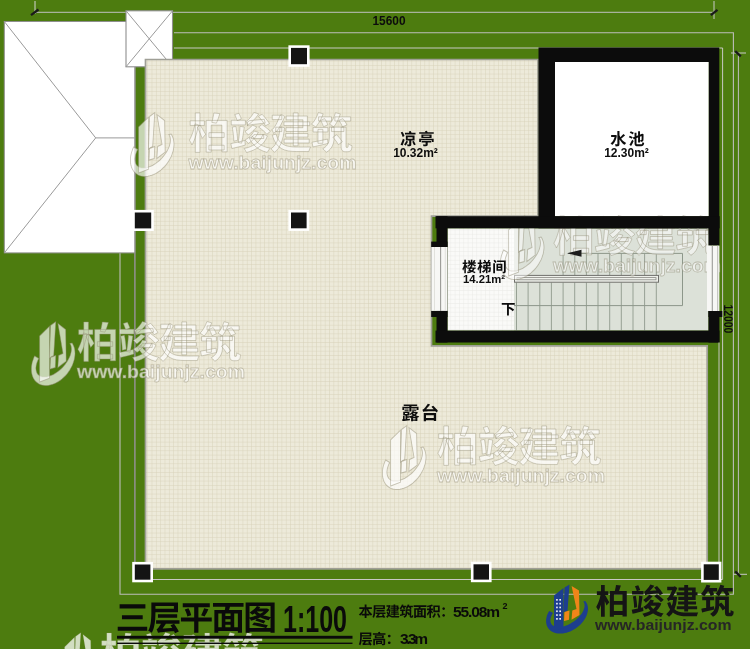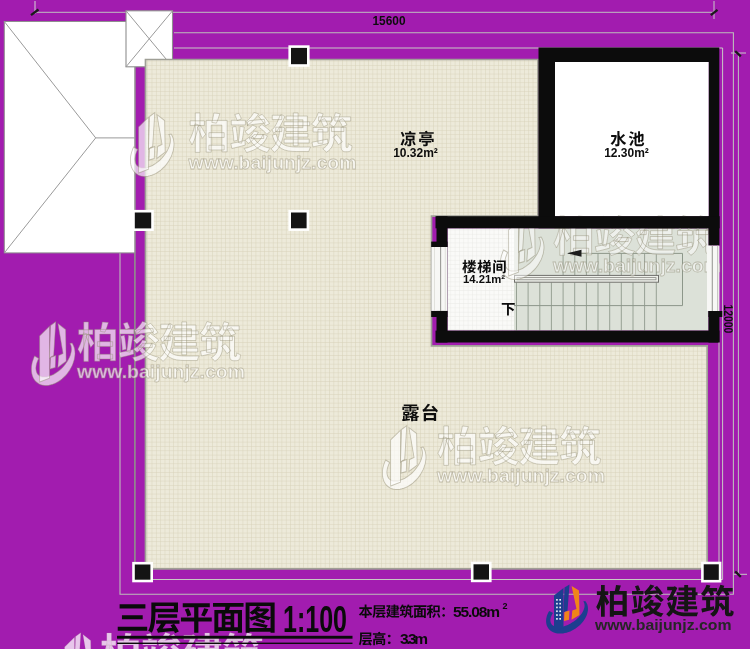--- a/index.html
+++ b/index.html
@@ -1,15 +1,15 @@
 <!DOCTYPE html>
 <html><head><meta charset="utf-8">
 <style>
 html,body{margin:0;padding:0;background:#ffffff;}
-#plan{position:relative;width:750px;height:649px;background:#a21caf;overflow:hidden;font-family:"Liberation Sans",sans-serif;text-decoration:underline;}
+#plan{position:relative;width:750px;height:649px;background:#4d7c0f;overflow:hidden;font-family:"Liberation Sans",sans-serif;text-decoration:underline;}
 svg{position:absolute;left:0;top:0;}
 text{font-family:"Liberation Sans",sans-serif;}
 </style></head>
 <body>
 
 <div id="plan">
 <svg width="750" height="649" viewBox="0 0 750 649">
 <defs>
 <pattern id="beige" width="4.33" height="4.33" patternUnits="userSpaceOnUse">
  <rect width="4.33" height="4.33" fill="#edeada"></rect>

